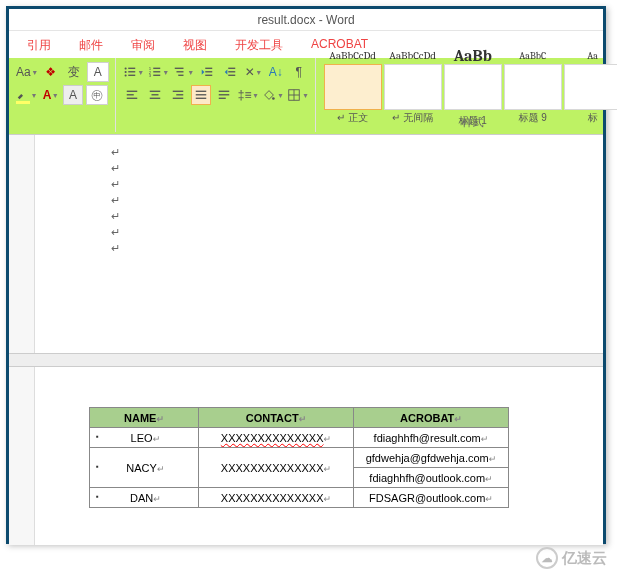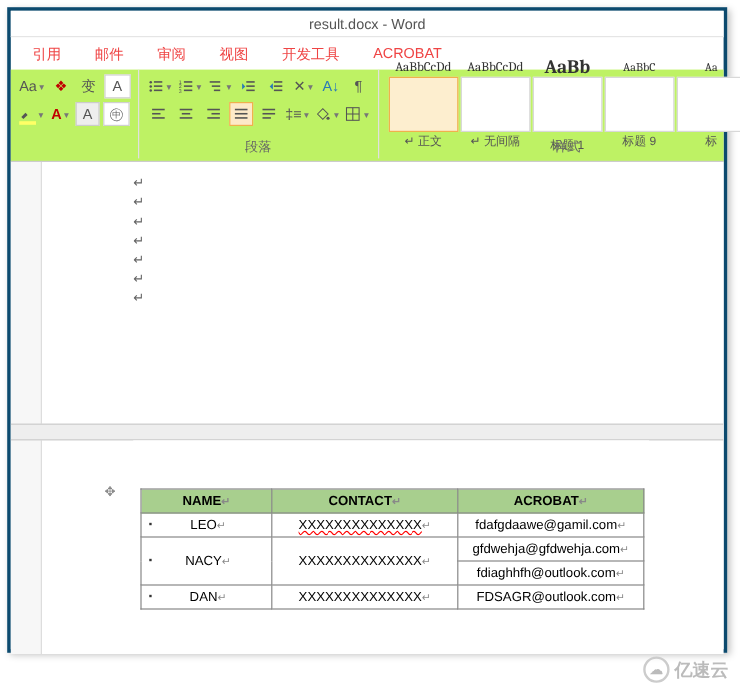--- a/index.html
+++ b/index.html
@@ -23,21 +23,21 @@
 .stylebox .lbl { font-size:10px; color:#555; margin-top:2px; }
 .big .prev { font-size:16px; font-weight:bold; }
 .med .prev { font-size:10px; }
 .sm .prev { font-size:11px; }
 .styles-row { display:flex; gap:2px; padding:2px; }
 .doc-area { position:relative; height:410px; background:#fff; overflow:hidden; }
 .ruler-left { position:absolute; left:0; top:0; width:26px; height:100%; background:#f7f7f7; border-right:1px solid #ddd; }
 .page1 { position:absolute; left:90px; top:4px; width:430px; height:210px; background:#fff; }
 .para-marks { font-family:"Cambria",serif; font-size:11px; color:#666; line-height:16px; padding-left:12px; padding-top:6px; }
 .page-gap { position:absolute; left:0; top:218px; width:100%; height:14px; background:#eee; border-top:1px solid #ccc; border-bottom:1px solid #ccc; }
-.page2 { position:absolute; left:102px; top:232px; width:430px; background:#fff; padding-top:40px; }
+.page2 { position:absolute; left:74px; top:232px; width:430px; background:#fff; padding-top:40px; }
 .anchor { position:absolute; left:78px; top:268px; font-size:11px; color:#888; }
 .tbl { border-collapse:collapse; width:420px; margin-left:6px; font-size:11px; }
 .tbl th, .tbl td { border:1px solid #888; padding:2px 6px; text-align:center; height:20px; }
 .tbl th { background:#a8cf8e; font-weight:bold; }
 .cell-mark { color:#888; font-size:9px; }
 .red-squiggle { text-decoration:underline wavy red; text-decoration-thickness:1px; }
 .row-bullet { color:#333; font-size:8px; }
 .watermark { position:absolute; right:10px; bottom:6px; display:flex; align-items:center; gap:4px; color:#bbb; font-size:15px; font-weight:bold; }
 .watermark .logo { width:22px; height:22px; border:2px solid #ccc; border-radius:50%; display:flex; align-items:center; justify-content:center; font-size:11px; }
 .hl-y { background:#ffff66; width:14px; height:3px; display:inline-block; }
@@ -192,21 +192,20 @@
             </div>
           <div class="btn drop">
               <svg class="ic" viewBox="0 0 16 16">
                 <rect x="2" y="2" width="12" height="12" fill="none" stroke="#555"></rect>
                 <line x1="2" y1="8" x2="14" y2="8" stroke="#555"></line>
                 <line x1="8" y1="2" x2="8" y2="14" stroke="#555"></line>
               </svg>
             </div>
         </div>
       </div>
-      <div class="grp-label">段落</div>
     </div>
 
     <div class="rgroup" style="flex:1">
       <div class="styles-row" id="styles-row">
           <div class="stylebox sm sel">
             <div class="prev">AaBbCcDd</div>
             <div class="lbl">↵ 正文</div>
           </div>
           <div class="stylebox sm">
             <div class="prev">AaBbCcDd</div>
@@ -246,21 +245,21 @@
           <tr>
             <th style="width:26%"><span>NAME</span><span class="cell-mark">↵</span></th>
             <th style="width:37%"><span>CONTACT</span><span class="cell-mark">↵</span></th>
             <th style="width:37%"><span>ACROBAT</span><span class="cell-mark">↵</span></th>
           </tr>
         </thead>
         <tbody id="tbody">
             <tr>
               <td rowspan="1"><span class="row-bullet" style="float:left">▪</span><span>LEO</span><span class="cell-mark">↵</span></td>
               <td rowspan="1"><span class="red-squiggle">XXXXXXXXXXXXXX</span><span class="cell-mark">↵</span></td>
-              <td><span>fdafgdaawe@gamil.com</span><span class="cell-mark">↵</span></td>
+              <td><span>fdiaghhfh@result.com</span><span class="cell-mark">↵</span></td>
             </tr>
             <tr>
               <td rowspan="2"><span class="row-bullet" style="float:left">▪</span><span>NACY</span><span class="cell-mark">↵</span></td>
               <td rowspan="2"><span class="">XXXXXXXXXXXXXX</span><span class="cell-mark">↵</span></td>
               <td><span>gfdwehja@gfdwehja.com</span><span class="cell-mark">↵</span></td>
             </tr>
             <tr>
               <td><span>fdiaghhfh@outlook.com</span><span class="cell-mark">↵</span></td>
             </tr>
             <tr>

